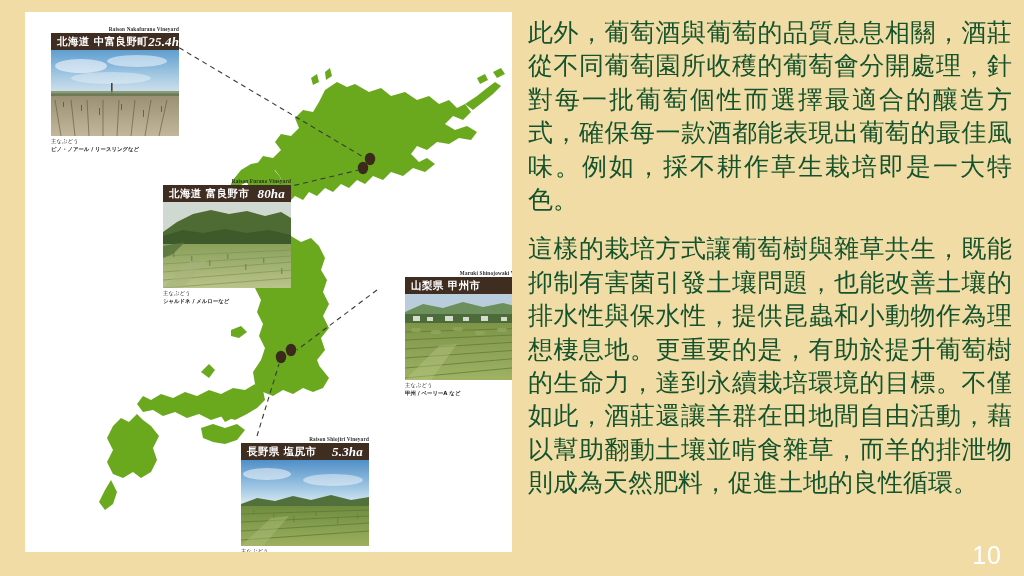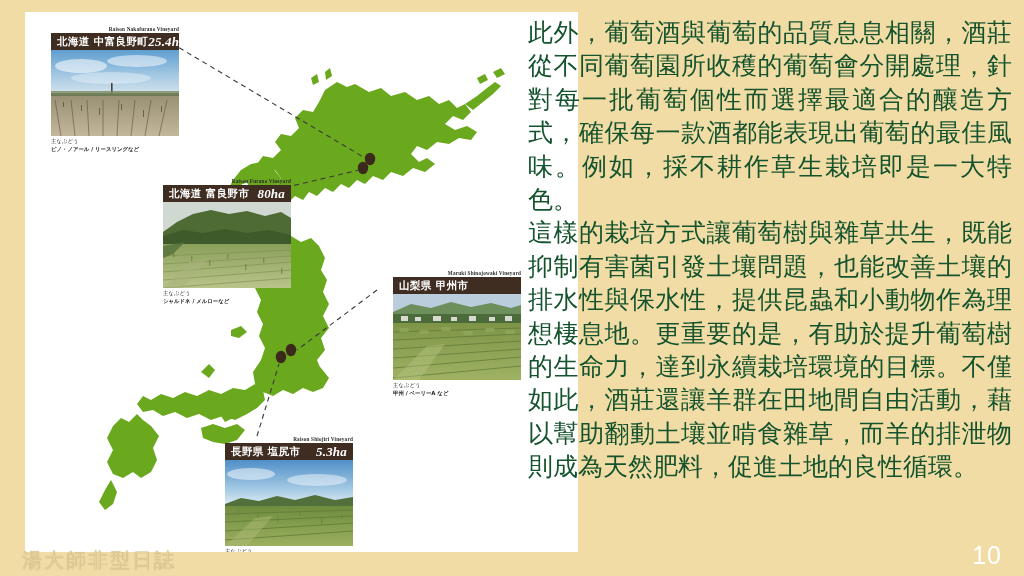--- a/index.html
+++ b/index.html
@@ -20,21 +20,21 @@
     height: 576px;
     background: #f2dca6;
     overflow: hidden;
   }
 
   
   .map-panel {
     position: absolute;
     left: 25px;
     top: 12px;
-    width: 553px;
+    width: 487px;
     height: 540px;
     background: #ffffff;
     overflow: hidden;
   }
   .map-svg {
     position: absolute;
     left: 0;
     top: 0;
     width: 487px;
     height: 540px;
@@ -97,41 +97,41 @@
     color: #1d1d1d;
     font-family: "DejaVu Sans", "Liberation Sans", sans-serif;
     white-space: nowrap;
   }
   .card-caption .lbl { display:block; }
   .card-caption .val { display:block; font-weight: 700; }
 
   
   #card-0 { left: 26px;  top: 14px;  }
   #card-1 { left: 120px; top: 166px; margin-left: 18px; }
-  #card-2 { left: 368px; top: 258px; }
-  #card-3 { left: 200px; top: 424px; }
+  #card-2 { left: 380px; top: 258px; }
+  #card-3 { left: 216px; top: 424px; }
 
   
   .text-col {
     position: absolute;
     left: 528px;
     top: 16px;
     width: 484px;
   }
   .para {
     font-family: Liberation Sans, sans-serif;
     font-size: 25px;
     line-height: 33.4px;
     color: #14532d;
     text-align: justify;
     text-justify: inter-character;
     margin: 0;
     letter-spacing: 0px;
   }
-  .para + .para { margin-top: 0px; }
+  .para + .para { margin-top: 16px; }
 
   
   .watermark {
     position: absolute;
     left: 22px;
     bottom: 2px;
     font-size: 20px;
     letter-spacing: 2px;
     color: #e6d29c;
     font-family: "DejaVu Sans", "Liberation Sans", sans-serif;
@@ -421,16 +421,15 @@
         <span class="val"></span>
       </div>
     </div>
   </div>
 
   <div class="text-col">
     <p class="para">此外，葡萄酒與葡萄的品質息息相關，酒莊從不同葡萄園所收穫的葡萄會分開處理，針對每一批葡萄個性而選擇最適合的釀造方式，確保每一款酒都能表現出葡萄的最佳風味。例如，採不耕作草生栽培即是一大特色。</p>
     <p class="para">這樣的栽培方式讓葡萄樹與雜草共生，既能抑制有害菌引發土壤問題，也能改善土壤的排水性與保水性，提供昆蟲和小動物作為理想棲息地。更重要的是，有助於提升葡萄樹的生命力，達到永續栽培環境的目標。不僅如此，酒莊還讓羊群在田地間自由活動，藉以幫助翻動土壤並啃食雜草，而羊的排泄物則成為天然肥料，促進土地的良性循環。</p>
   </div>
 
-  <div class="watermark">湯大師非型日誌</div>
   <div class="page-number">10</div>
 
 </div>
 
 </body></html>

